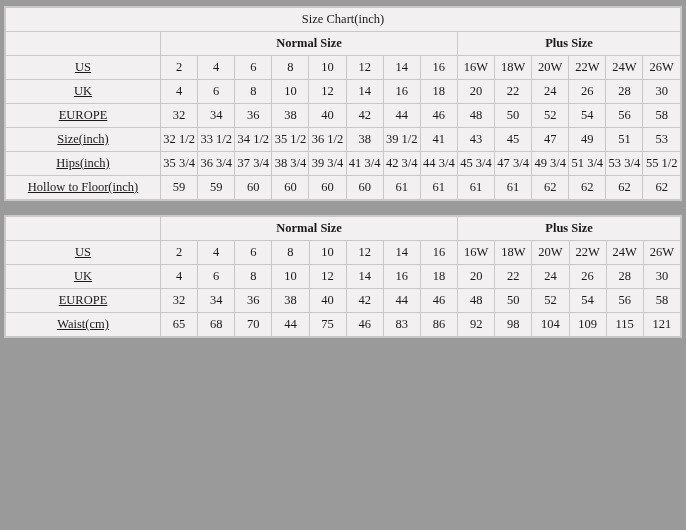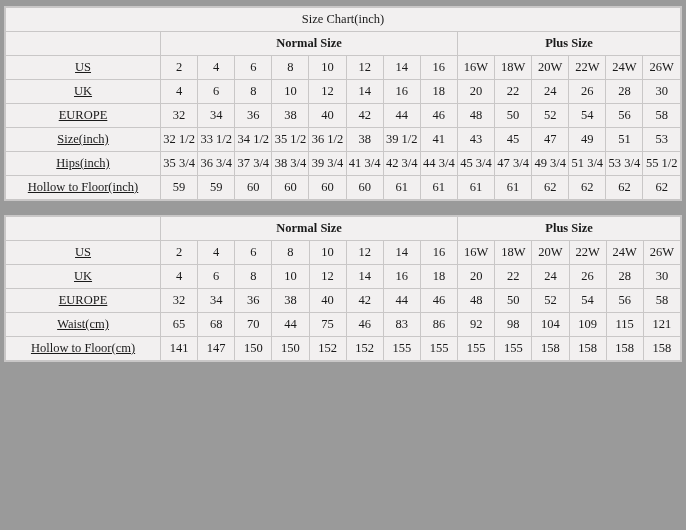--- a/index.html
+++ b/index.html
@@ -292,33 +292,16 @@
           <td>46</td>
           <td>83</td>
           <td>86</td>
           <td>92</td>
           <td>98</td>
           <td>104</td>
           <td>109</td>
           <td>115</td>
           <td>121</td>
         </tr>
-        <tr>
-          <td class="rowlabel">Hollow to Floor(cm)</td>
-          <td>141</td>
-          <td>147</td>
-          <td>150</td>
-          <td>150</td>
-          <td>152</td>
-          <td>152</td>
-          <td>155</td>
-          <td>155</td>
-          <td>155</td>
-          <td>155</td>
-          <td>158</td>
-          <td>158</td>
-          <td>158</td>
-          <td>158</td>
-        </tr>
       </tbody>
     </table>
   </div>
 </div>
 
 </body></html>

